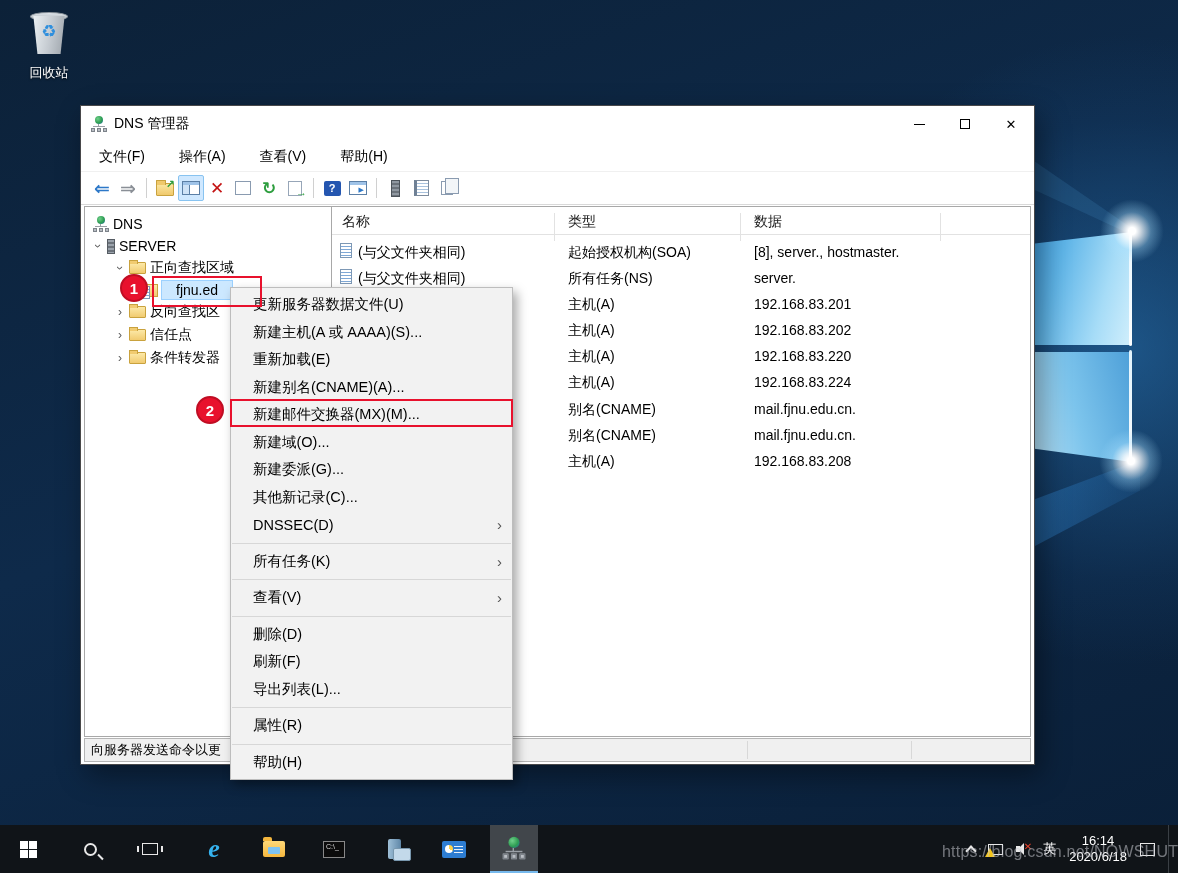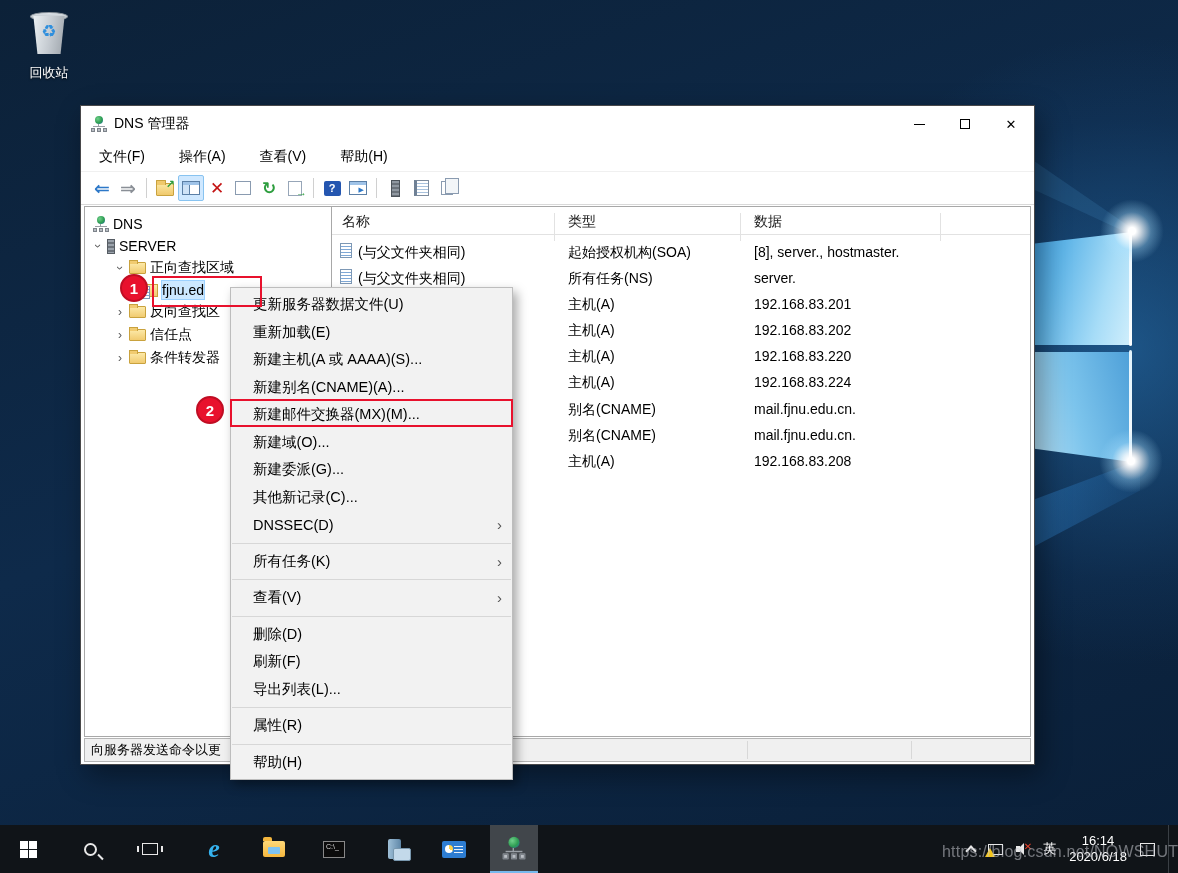--- a/index.html
+++ b/index.html
@@ -107,21 +107,21 @@
   .tree-row { position:absolute; height:22px; display:flex; align-items:center; font-size:14px; color:#000; }
   .chev { width:10px; color:#5a5a5a; font-size:12px; display:inline-block; text-align:center; }
   .chev.exp { transform:rotate(90deg); }
   .t-ico { margin:0 4px; flex:none; }
   .ico-server-sm { width:8px; height:15px; background:repeating-linear-gradient(#9aa2ab 0 2px,#6b727a 2px 4px); border:1px solid #565c63; }
   .folder-sm { position:relative; width:17px; height:12px; background:linear-gradient(#fce9a8,#f1cb70); border:1px solid #c9a23e; border-radius:1px; }
   .folder-sm::before { content:""; position:absolute; left:-1px; top:-3px; width:7px; height:3px; background:#f1cb70; border:1px solid #c9a23e; border-bottom:none; }
   .zone-sm { position:relative; width:17px; height:13px; background:linear-gradient(#fce9a8,#f1cb70); border:1px solid #c9a23e; }
   .zone-sm::after { content:""; position:absolute; left:-3px; top:1px; width:9px; height:11px; background:#fff; border:1px solid #7d98b5;
                     background-image:repeating-linear-gradient(#fff 0 2px,#7fa8d6 2px 3px); }
-  .sel-hl { background:#cce8ff; outline:1px solid #9cd1ff; padding:1px 0; }
+  .sel-hl { background:#cce8ff; outline:1px solid #9cd1ff; padding:1px 14px; }
 
   #list-panel { flex:1; position:relative; background:#fff; overflow:hidden; font-size:14px; }
   .col-sep { position:absolute; top:0; width:1px; height:28px; background:#e2e2e2; }
   #list-header { position:absolute; left:0; right:0; top:0; height:28px; border-bottom:1px solid #e2e2e2; color:#1a1a1a; }
   #list-header span { position:absolute; top:6px; }
   .lrow { position:absolute; left:0; right:0; height:26px; }
   .lrow span { position:absolute; top:5px; color:#000; }
   .c-name { left:26px; } .c-type { left:236px; } .c-data { left:422px; }
   .rec-ico { position:absolute; left:8px; top:5px; width:12px; height:15px; background:#fff; border:1px solid #7d98b5;
              background-image:repeating-linear-gradient(#fff 0 2px,#7fa8d6 2px 3px); }
@@ -395,24 +395,24 @@
       <span class="sb-sep" style="left:662px;"></span>
       <span class="sb-sep" style="left:826px;"></span>
     </div>
   </div>
 
   <div id="ctx">
     <div class="mi">
         <span class="mlabel">更新服务器数据文件(U)</span>
       </div>
     <div class="mi">
+        <span class="mlabel">新建主机(A 或 AAAA)(S)...</span>
+      </div>
+    <div class="mi">
         <span class="mlabel">重新加载(E)</span>
-      </div>
-    <div class="mi">
-        <span class="mlabel">新建主机(A 或 AAAA)(S)...</span>
       </div>
     <div class="mi">
         <span class="mlabel">新建别名(CNAME)(A)...</span>
       </div>
     <div class="mi">
         <span class="mlabel">新建邮件交换器(MX)(M)...</span>
       </div>
     <div class="mi">
         <span class="mlabel">新建域(O)...</span>
       </div>

